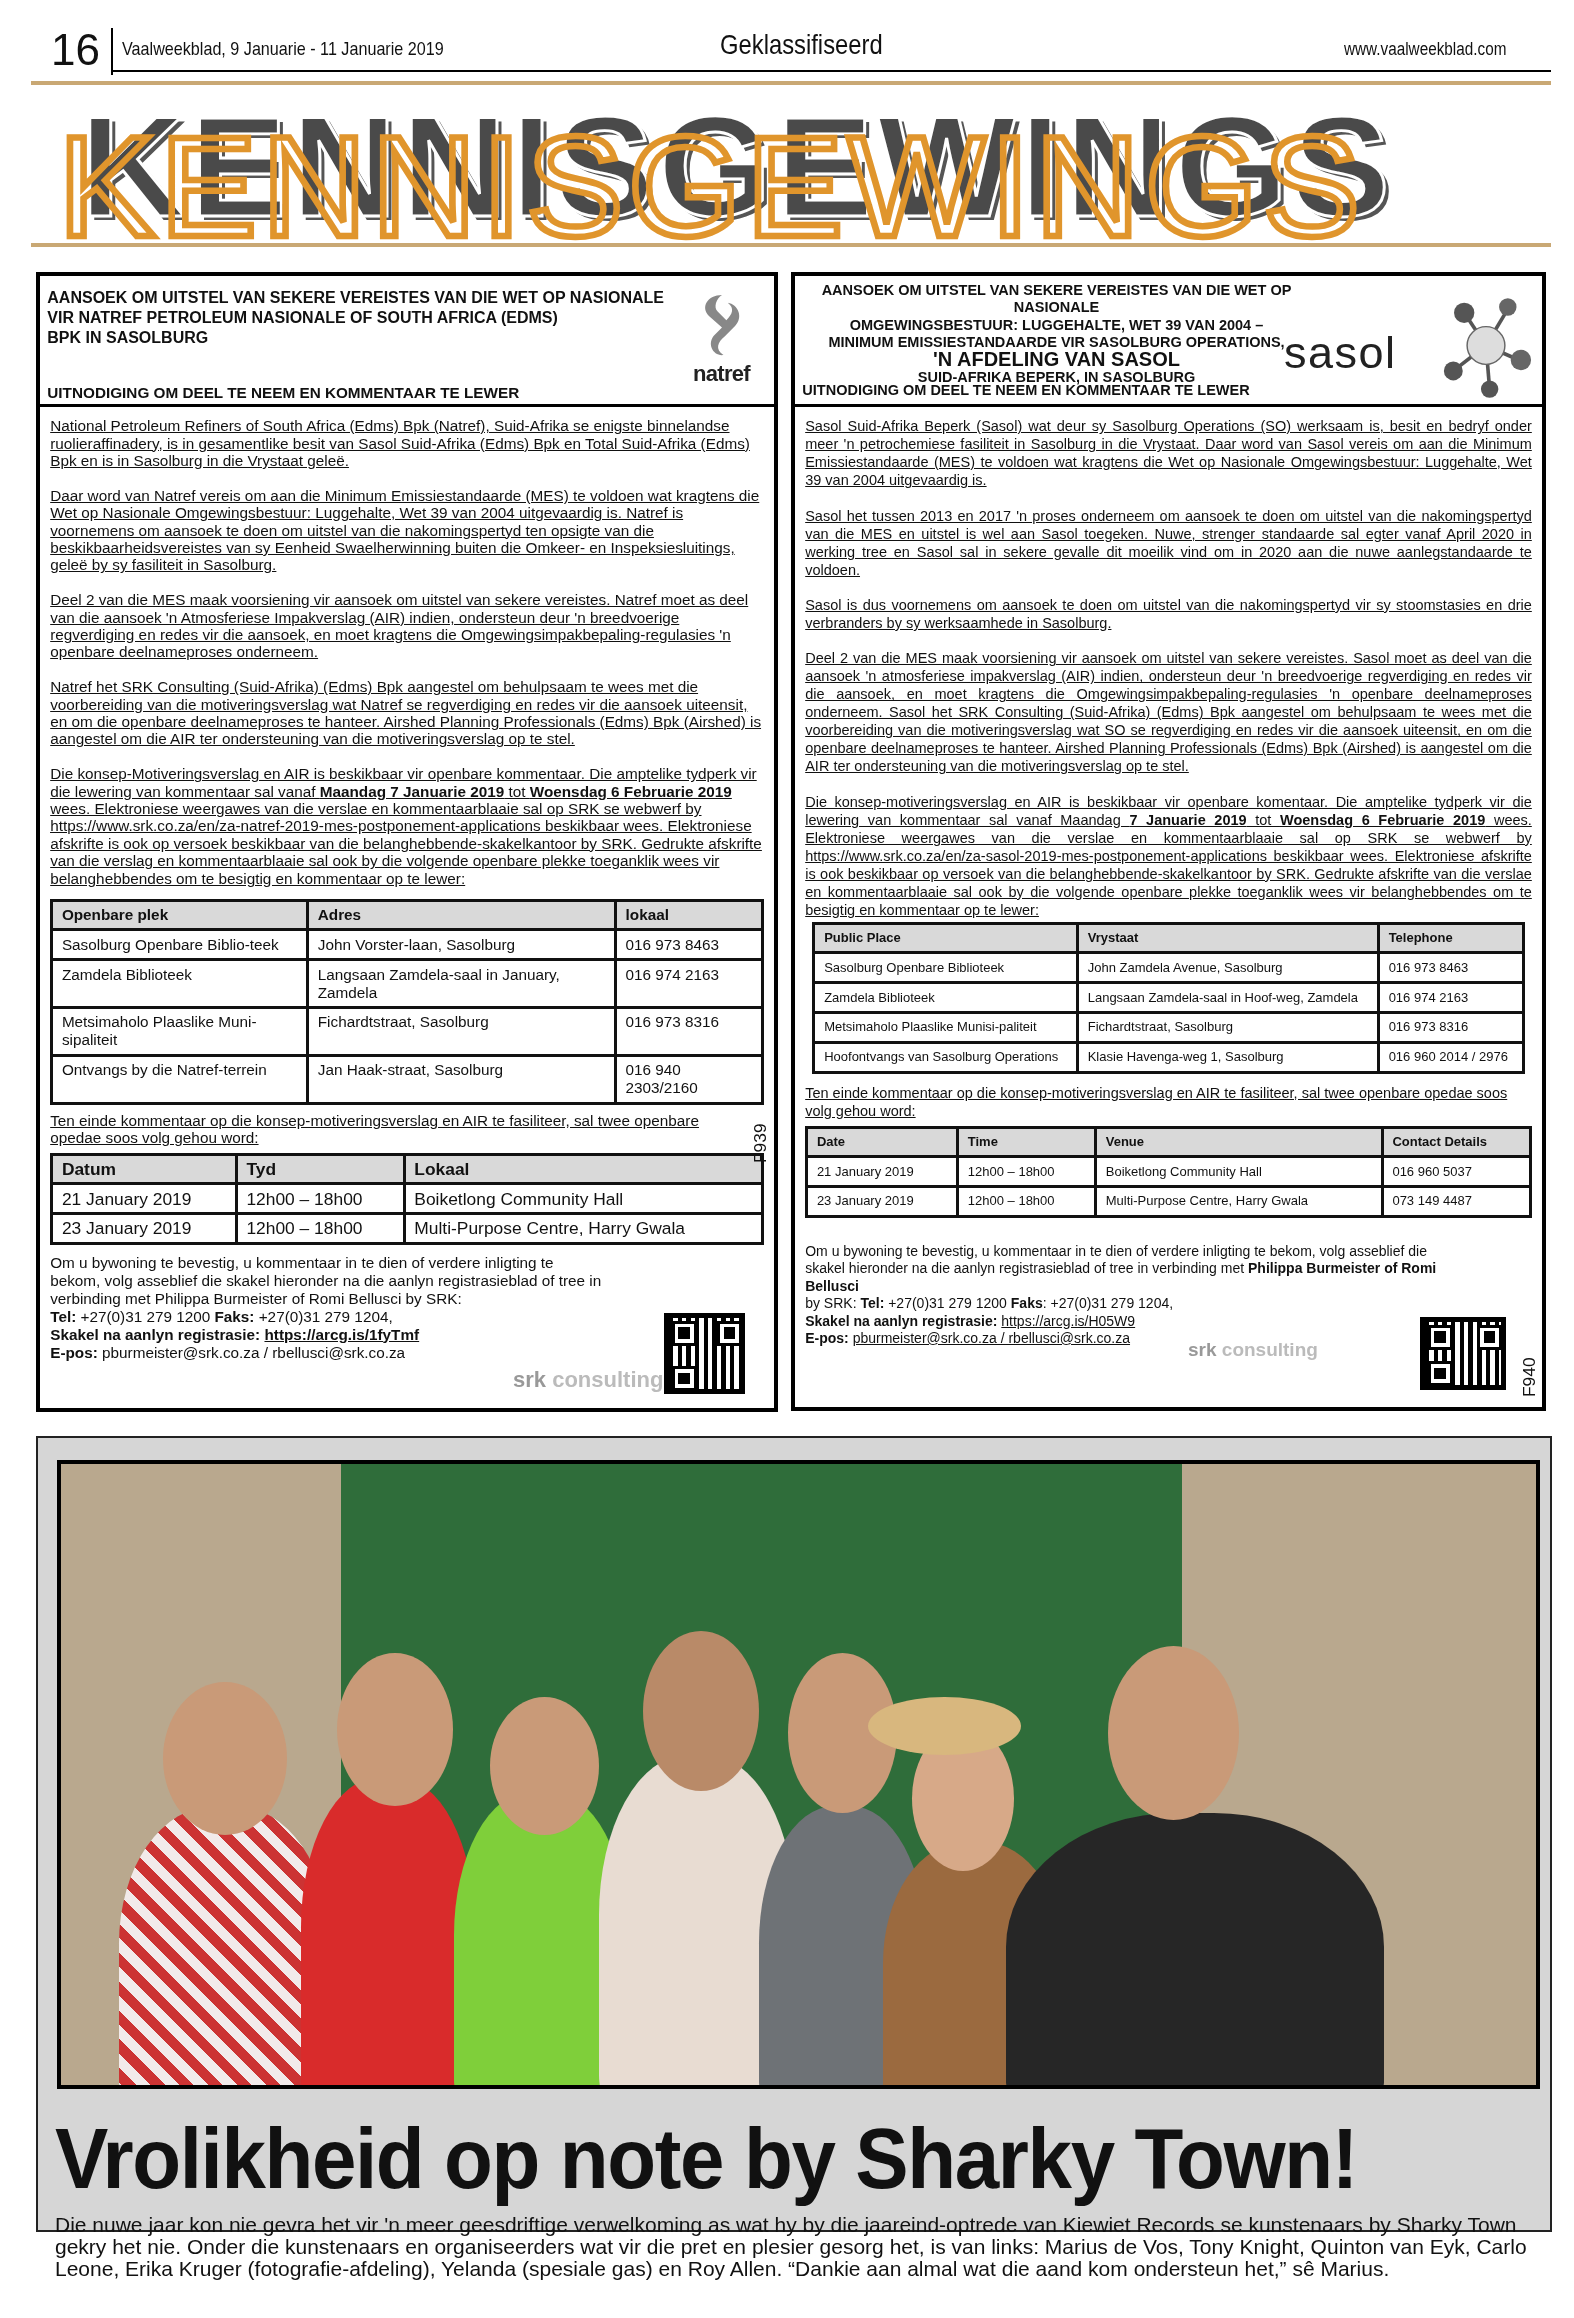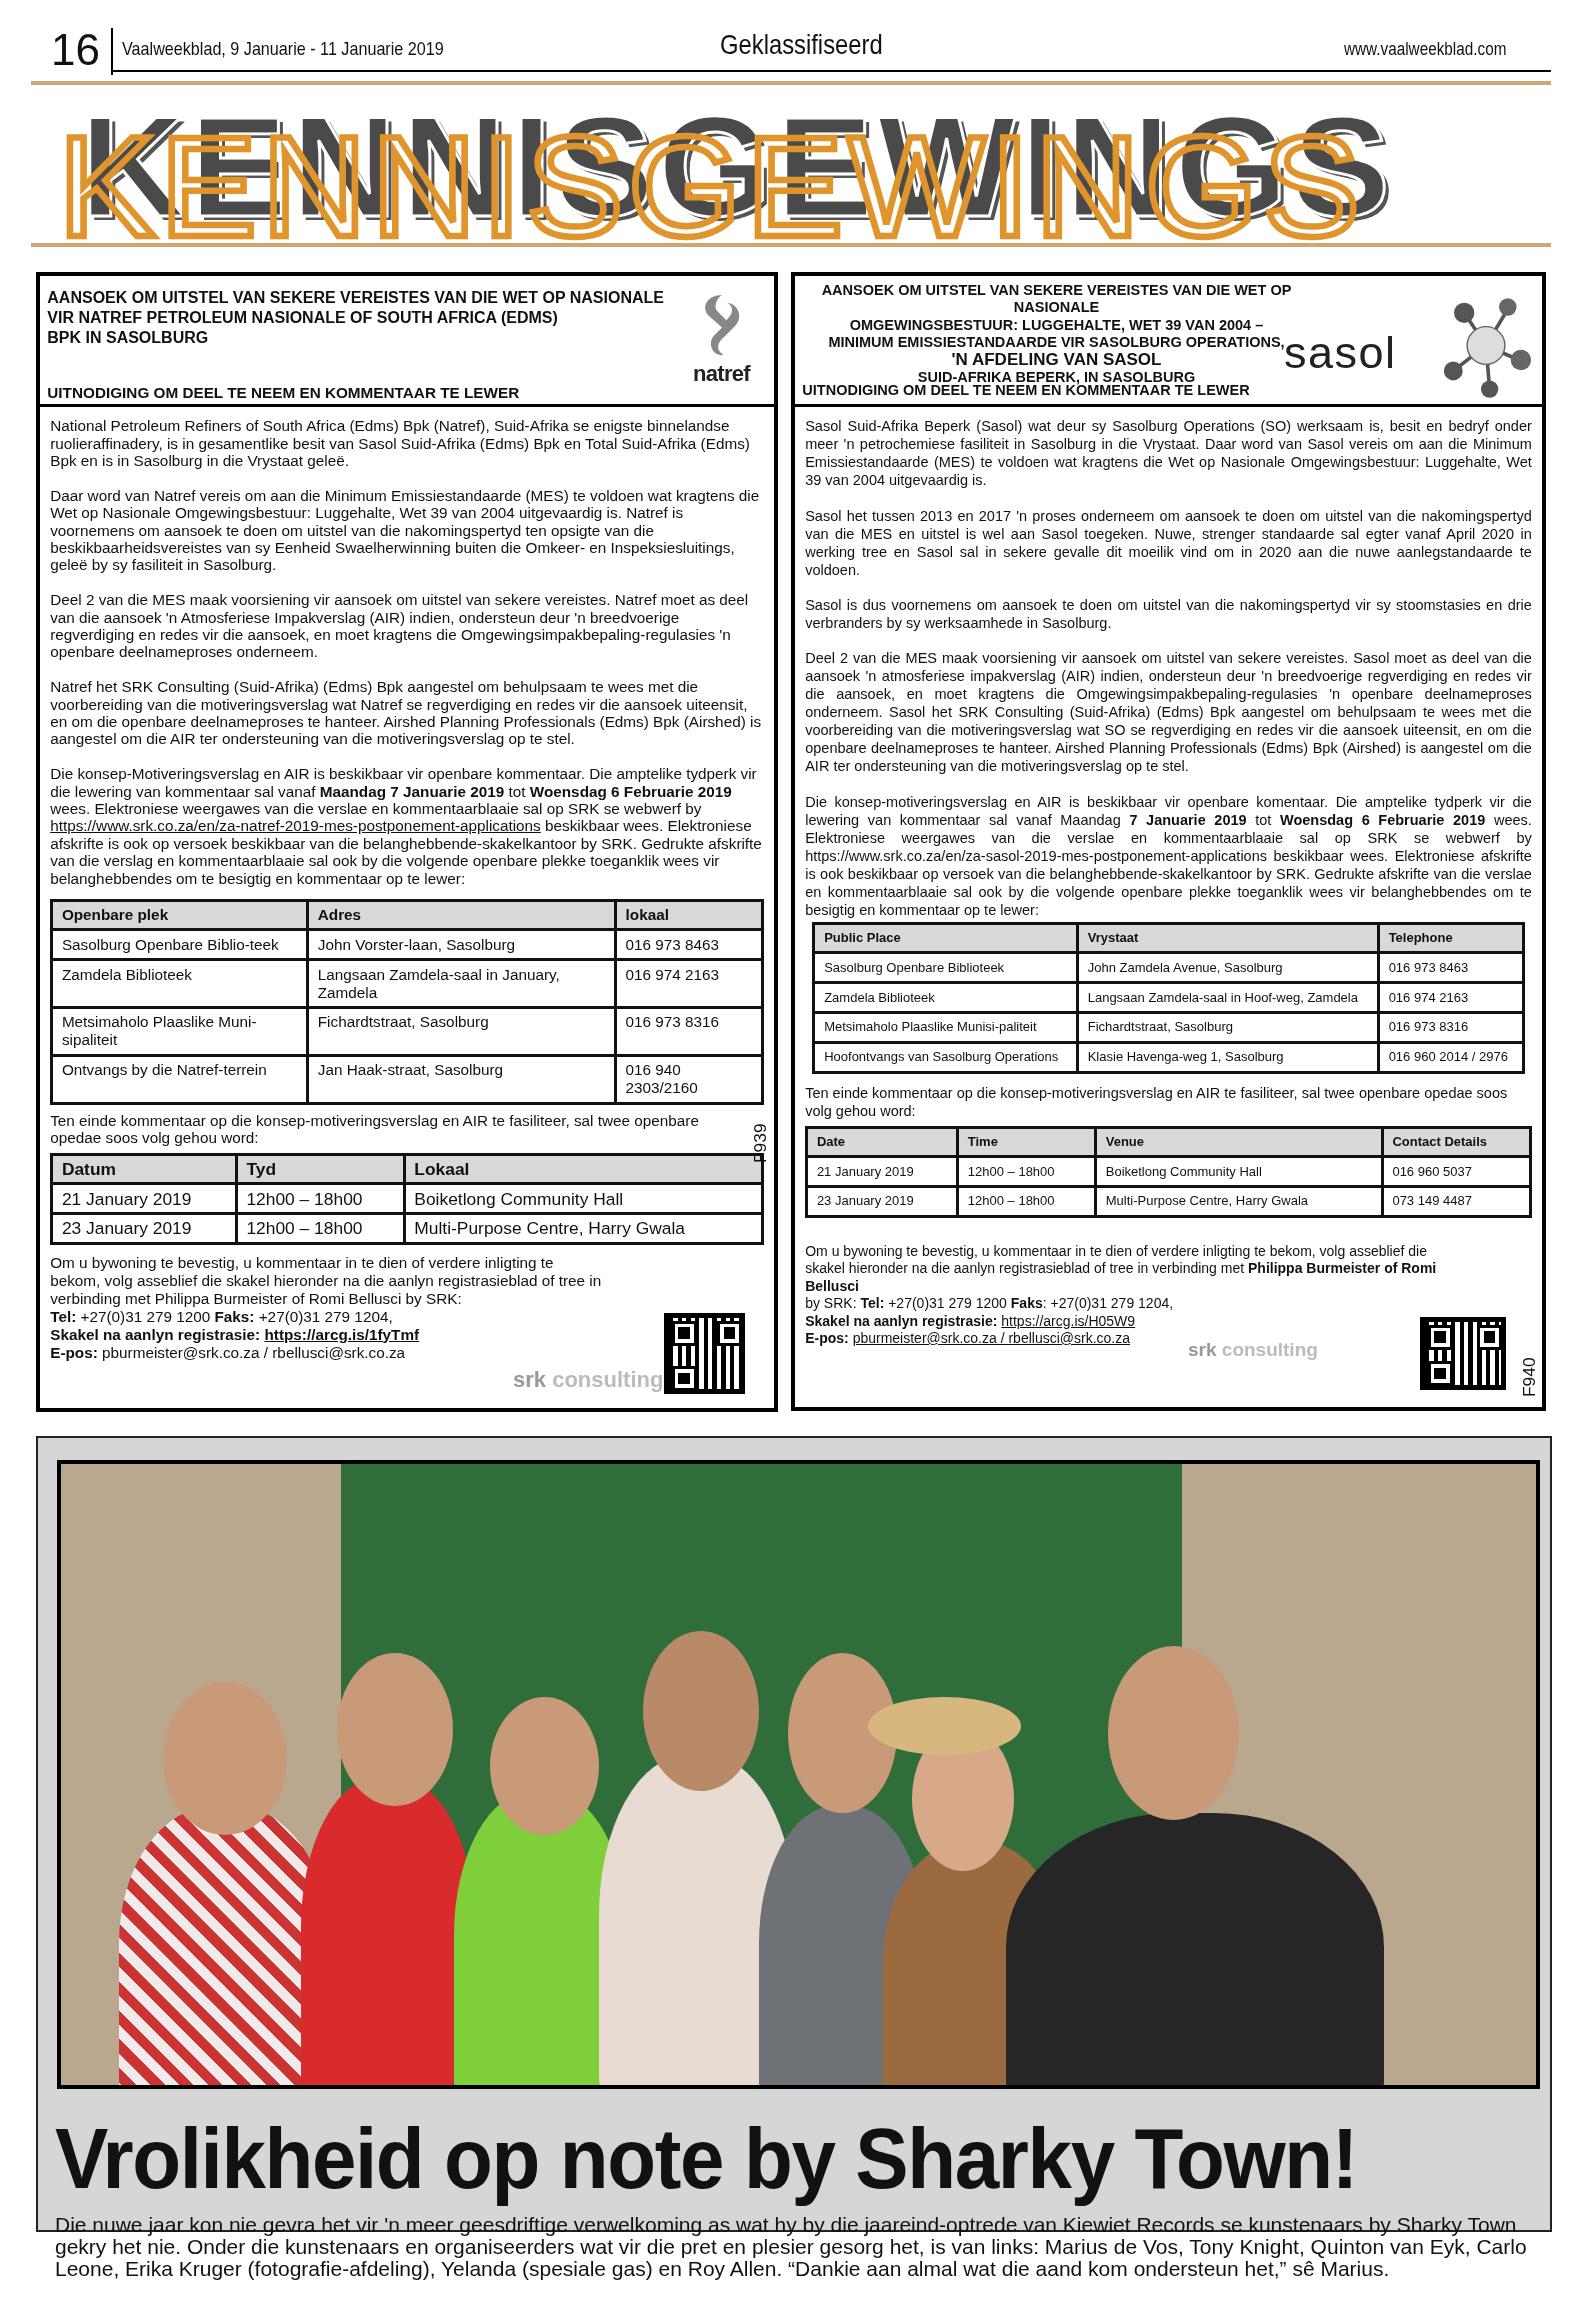--- a/index.html
+++ b/index.html
@@ -16,21 +16,21 @@
   .banner{left:58px;top:95px;width:1454px;height:153px;}
   .banner .shadow,.banner .front{position:absolute;font-weight:bold;font-size:143px;letter-spacing:4.4px;line-height:143px;white-space:nowrap;transform:scaleX(1.02);transform-origin:left;}
   .banner .shadow{left:22px;top:0;color:#4a4a4a;-webkit-text-stroke:2.9px #fff;text-shadow:4.4px 4.4px 0 #555;}
   .banner .front{left:0;top:20.4px;color:transparent;-webkit-text-stroke:6.5px #e0952c;font-weight:normal;}
   
   .box{border:4.4px solid #000;background:#fff;box-sizing:border-box;}
   .boxhead{border-bottom:3.6px solid #000;position:relative;box-sizing:border-box;}
   .htitle{font-weight:bold;font-size:16px;line-height:20.4px;}
   .hinvite{font-weight:bold;font-size:15.3px;position:absolute;}
   .body{font-size:15.3px;line-height:17.4px;padding:10.2px 10.2px 0 10.2px;}
-  .body p{margin:0 0 17.4px 0;}
+  .body p{margin:0 0 17.4px 0;text-decoration:underline;}
   .body a{color:#111;}
   table.t{border-collapse:collapse;width:100%;font-size:15.3px;}
   table.t td,table.t th{border:3.6px solid #111;text-align:left;vertical-align:top;padding:4.4px 8.7px;line-height:18px;}
   table.t th{background:#d9d9d9;font-weight:bold;}
   .fid{font-size:17.4px;transform:rotate(-90deg);transform-origin:left top;}
   .qr{width:81px;height:81px;border:5.8px solid #000;box-sizing:border-box;background:
     repeating-linear-gradient(90deg,#000 0 4.4px,#fff 4.4px 8.7px),#fff;}
   .qr{position:absolute;overflow:hidden;}
   .qr .f{position:absolute;width:19px;height:19px;border:3.6px solid #000;background:#fff;}
   .qr .f::after{content:"";position:absolute;left:3.6px;top:3.6px;width:11.6px;height:11.6px;background:#000;}
@@ -147,21 +147,21 @@
   </div>
   <div class="abs fid" style="left:710px;top:887px;">F939</div>
 </div>
 
 <div class="abs box" style="left:791px;top:272px;width:755px;height:1139px;">
   <div class="boxhead" style="height:131px;padding:5.8px 0 0 0;">
     <div style="width:523px;text-align:center;">
       <div class="htitle" style="font-size:14.5px;line-height:17.4px;">AANSOEK OM UITSTEL VAN SEKERE VEREISTES VAN DIE WET OP NASIONALE</div>
       <div class="htitle" style="font-size:14.5px;line-height:17.4px;">OMGEWINGSBESTUUR: LUGGEHALTE, WET 39 VAN 2004 –</div>
       <div class="htitle" style="font-size:14.5px;line-height:17.4px;">MINIMUM EMISSIESTANDAARDE VIR SASOLBURG OPERATIONS,</div>
-      <div class="htitle" style="font-size:17px;line-height:17.4px;">'N AFDELING VAN SASOL</div>
+      <div class="htitle" style="font-size:20px;line-height:17.4px;">'N AFDELING VAN SASOL</div>
       <div class="htitle" style="font-size:14.5px;line-height:17.4px;">SUID-AFRIKA BEPERK, IN SASOLBURG</div>
     </div>
     <div class="hinvite" style="left:7.3px;top:106px;font-size:14.5px;">UITNODIGING OM DEEL TE NEEM EN KOMMENTAAR TE LEWER</div>
     <div class="abs" style="left:489px;top:51px;font-size:45px;letter-spacing:1.5px;color:#222;">sasol</div>
     <svg class="abs" style="left:640px;top:14.5px;" width="102" height="109" viewBox="0 0 140 150">
       <g stroke="#555" stroke-width="5">
           <line x1="70" y1="75" x2="40" y2="30"></line>
           <line x1="70" y1="75" x2="100" y2="25"></line>
           <line x1="70" y1="75" x2="25" y2="110"></line>
           <line x1="70" y1="75" x2="115" y2="95"></line>

